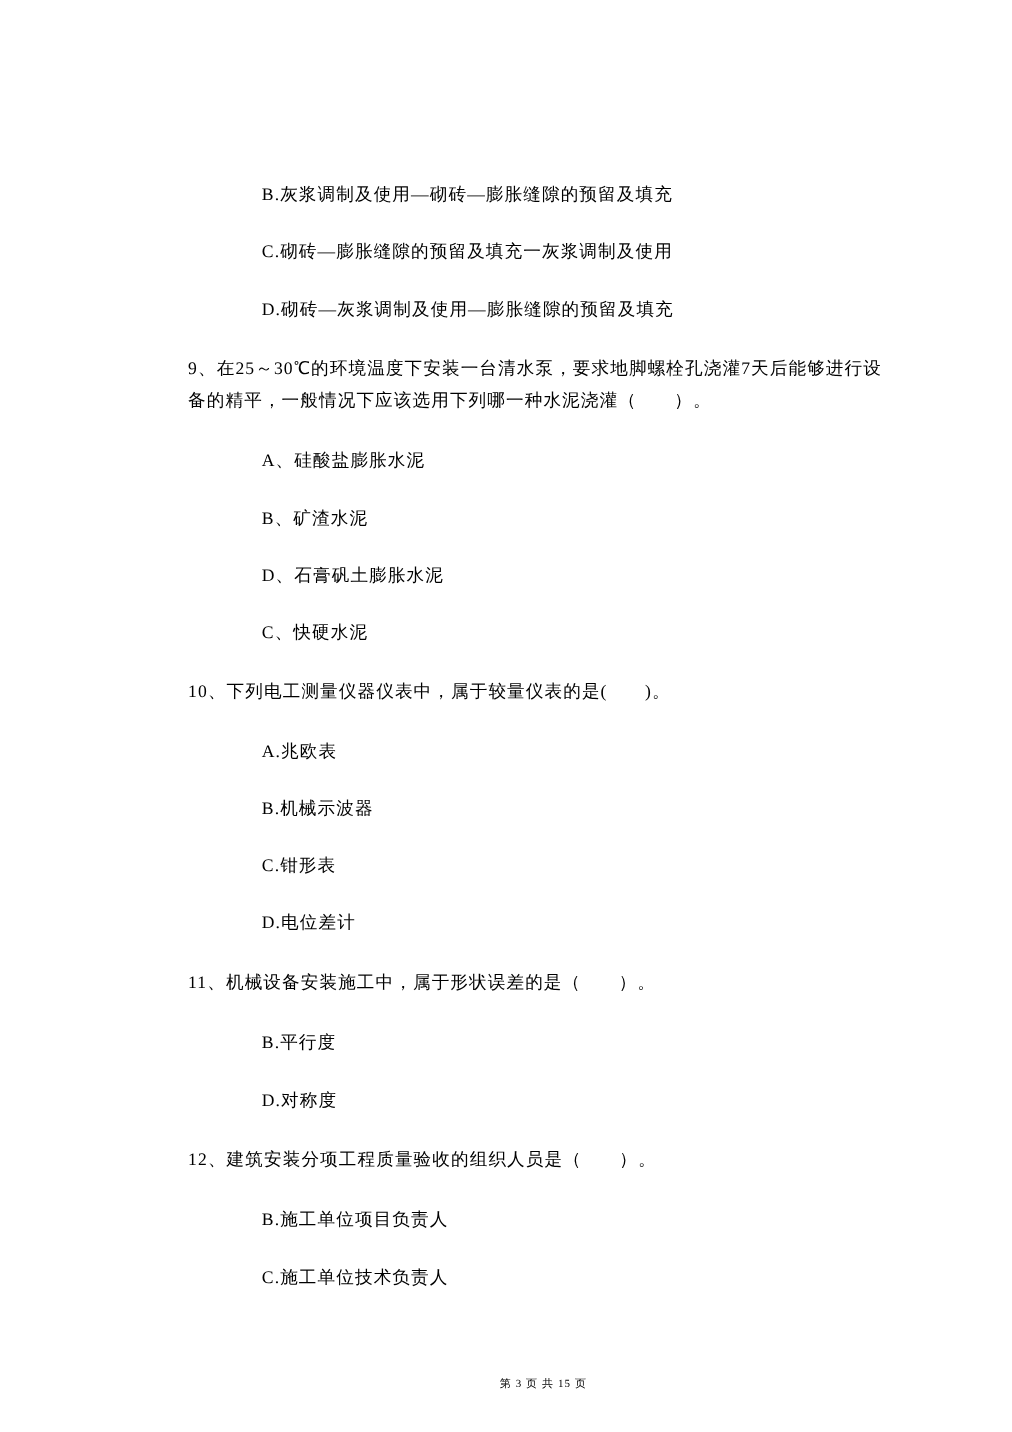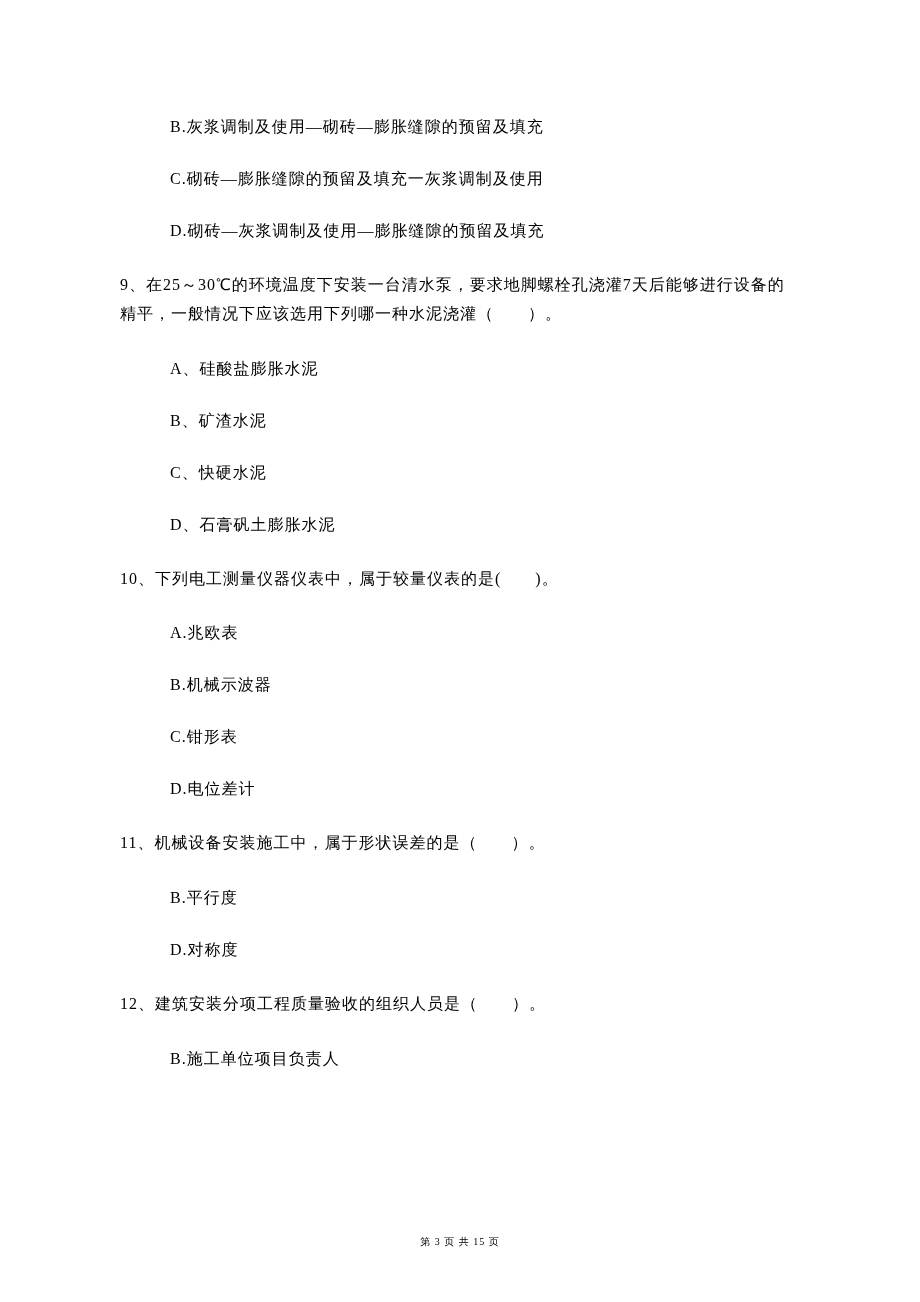--- a/index.html
+++ b/index.html
@@ -1,16 +1,16 @@
 <!DOCTYPE html>
 <html><head>
   <meta charset="utf-8">
   <style>
     * {
-      margin: 0;
+      margin: 17px;
       padding: 0;
       box-sizing: border-box;
     }
     body {
       width: 920px;
       height: 1302px;
       background: #ffffff;
       font-family: "SimSun", "宋体", serif;
       font-size: 16px;
       color: #000000;
@@ -51,37 +51,38 @@
 <div class="option-group">
   <div class="option">B.灰浆调制及使用—砌砖—膨胀缝隙的预留及填充</div>
   <div class="option">C.砌砖—膨胀缝隙的预留及填充一灰浆调制及使用</div>
   <div class="option">D.砌砖—灰浆调制及使用—膨胀缝隙的预留及填充</div>
 </div>
 
 <div class="question">9、在25～30℃的环境温度下安装一台清水泵，要求地脚螺栓孔浇灌7天后能够进行设备的精平，一般情况下应该选用下列哪一种水泥浇灌（　　）。</div>
 <div class="question-options">
   <div class="option">A、硅酸盐膨胀水泥</div>
   <div class="option">B、矿渣水泥</div>
+  <div class="option">D、石膏矾土膨胀水泥</div>
   <div class="option">C、快硬水泥</div>
-  <div class="option">D、石膏矾土膨胀水泥</div>
 </div>
 
 <div class="question">10、下列电工测量仪器仪表中，属于较量仪表的是(　　)。</div>
 <div class="question-options">
   <div class="option">A.兆欧表</div>
   <div class="option">B.机械示波器</div>
   <div class="option">C.钳形表</div>
   <div class="option">D.电位差计</div>
 </div>
 
 <div class="question">11、机械设备安装施工中，属于形状误差的是（　　）。</div>
 <div class="question-options">
   <div class="option">B.平行度</div>
   <div class="option">D.对称度</div>
 </div>
 
 <div class="question">12、建筑安装分项工程质量验收的组织人员是（　　）。</div>
 <div class="question-options">
   <div class="option">B.施工单位项目负责人</div>
+  <div class="option">C.施工单位技术负责人</div>
 
 </div>
 
 <div class="footer">第 3 页 共 15 页</div>
 
 </body></html>

